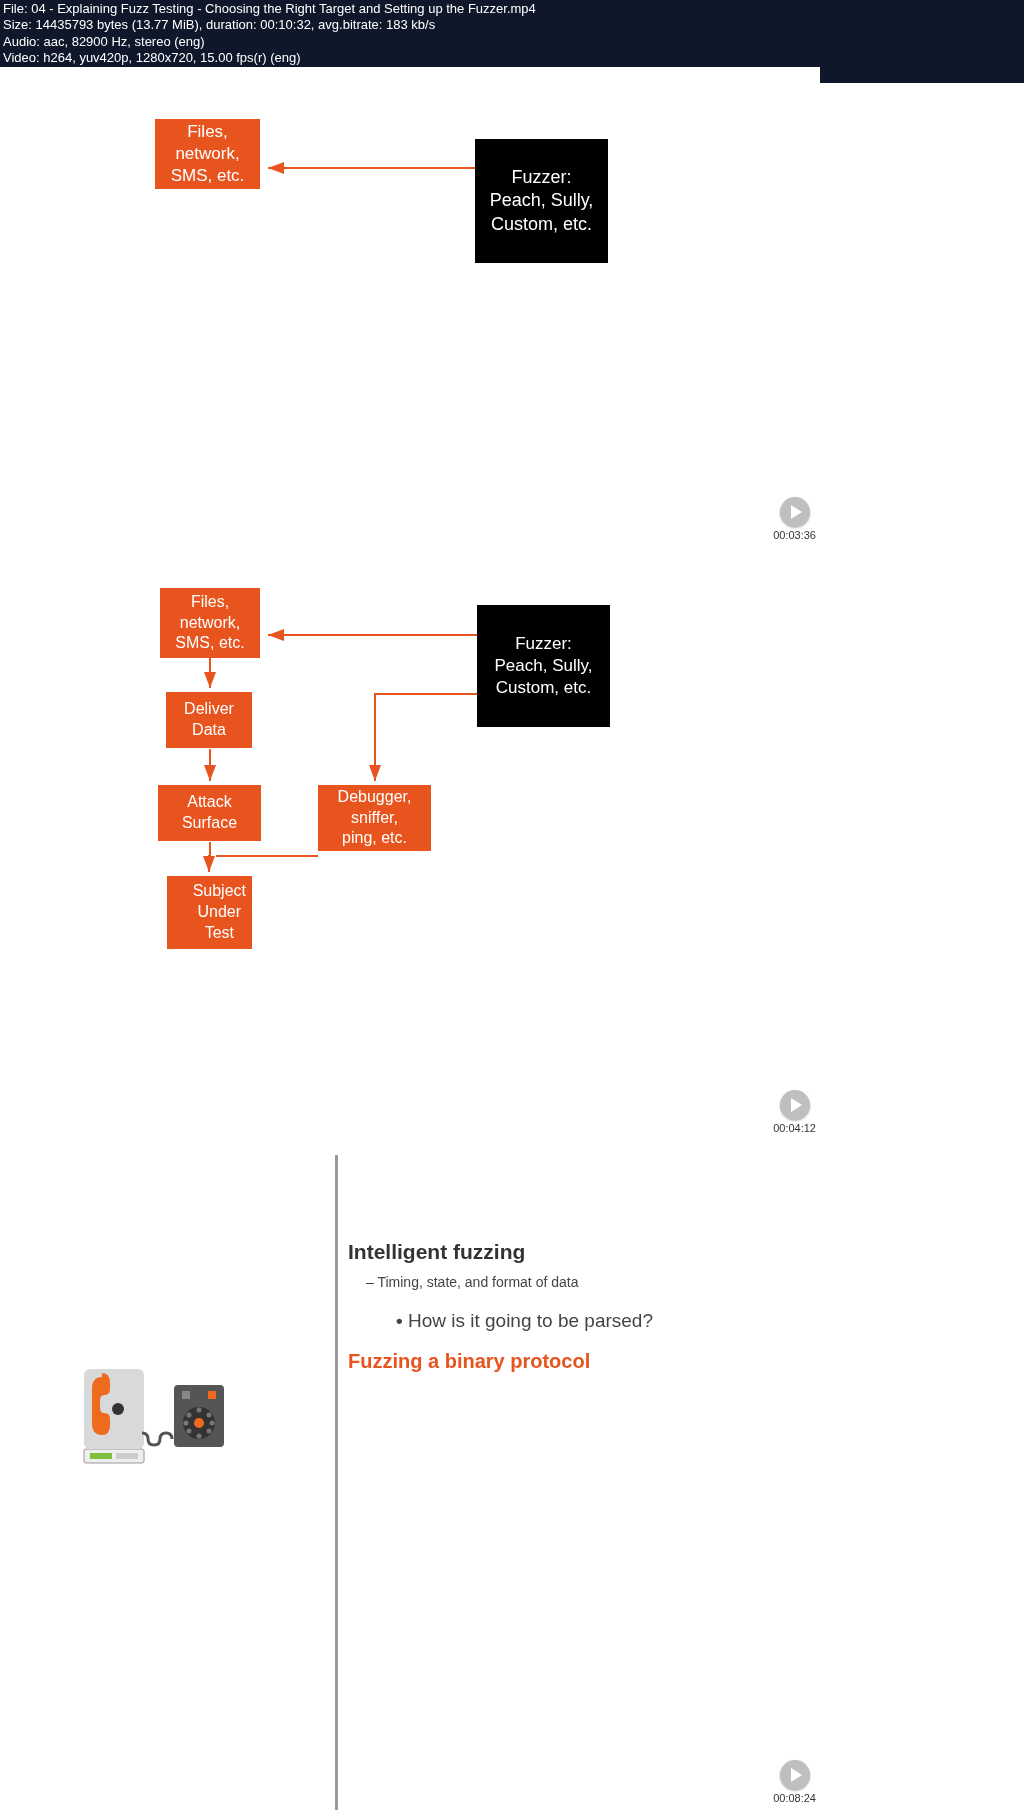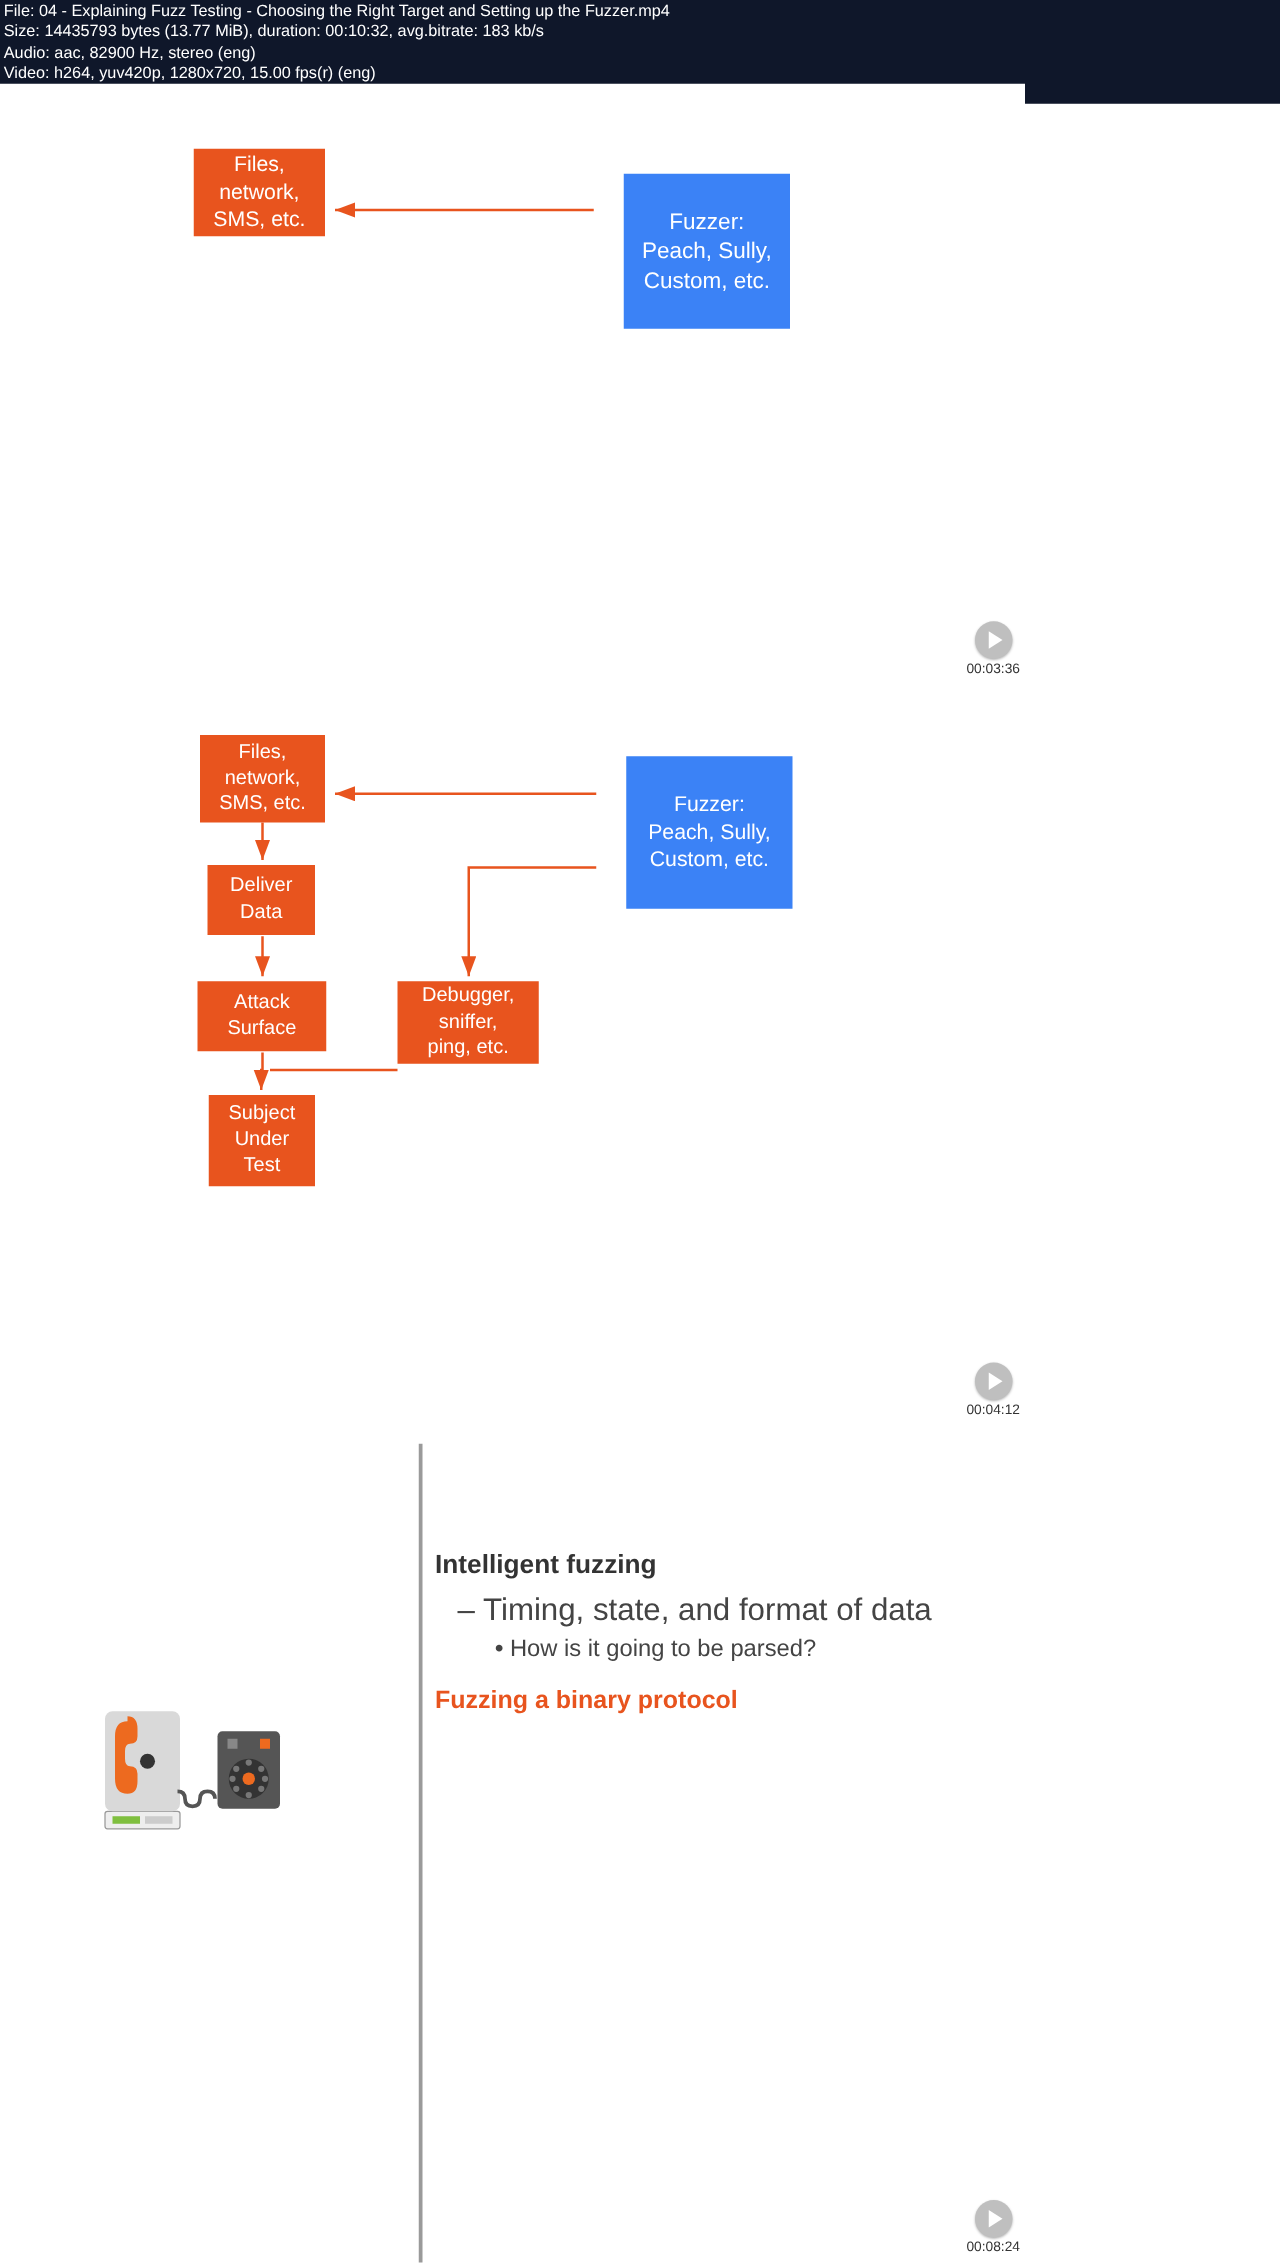--- a/index.html
+++ b/index.html
@@ -36,53 +36,53 @@
     color: #fff;
     text-align: center;
     display: flex;
     align-items: center;
     justify-content: center;
     font-size: 18px;
     line-height: 1.3;
     padding: 6px;
   }
   .orange { background: #e8541e; }
-  .green  { background: #3b82f6; margin-left: 24px; }
+  .green  { background: #000000; }
 
   
   .f1-files  { left: 155px; top: 52px;  width: 105px; height: 70px; font-size: 17px; }
   .f1-fuzzer { left: 475px; top: 72px;  width: 133px; height: 124px; font-size: 18px; }
 
   
   .f2-files   { left: 160px; top: 28px;  width: 100px; height: 70px; font-size: 16px; }
   .f2-fuzzer  { left: 477px; top: 45px;  width: 133px; height: 122px; font-size: 17px; }
   .f2-deliver { left: 166px; top: 132px; width: 86px;  height: 56px; font-size: 16px; }
   .f2-attack  { left: 158px; top: 225px; width: 103px; height: 56px; font-size: 16px; }
   .f2-debug   { left: 318px; top: 225px; width: 113px; height: 66px; font-size: 16px; }
-  .f2-subject { left: 167px; top: 316px; width: 85px;  height: 73px; font-size: 16px; }
+  .f2-subject { left: 167px; top: 316px; width: 85px;  height: 73px; font-size: 16px; justify-content: flex-end; }
 
   svg.overlay {
     position: absolute;
     left: 0; top: 0; width: 100%; height: 100%;
     pointer-events: none;
   }
 
   
   .f3-vline {
     position: absolute;
     left: 335px; top: 0; width: 3px; height: 655px;
     background: #9a9a9a;
   }
   .f3-text {
     position: absolute;
     left: 348px; top: 85px; width: 460px;
     color: #333;
   }
   .f3-text h3 { font-size: 21px; font-weight: bold; color: #333; margin-bottom: 10px; }
-  .f3-text .dash { font-size: 25px; color: #444; margin-left: 18px; margin-bottom: 6px; }
+  .f3-text .dash { font-size: 14px; color: #444; margin-left: 18px; margin-bottom: 20px; }
   .f3-text .dash::before { content: "– "; }
   .f3-text .bullet { font-size: 19px; color: #444; margin-left: 48px; margin-bottom: 10px; }
   .f3-text .bullet::before { content: "• "; font-weight: bold; }
   .f3-text .ohead { font-size: 20px; font-weight: bold; color: #e8541e; margin-top: 18px; }
 
   .play-badge {
     position: absolute;
     right: 4px;
     text-align: center;
   }

